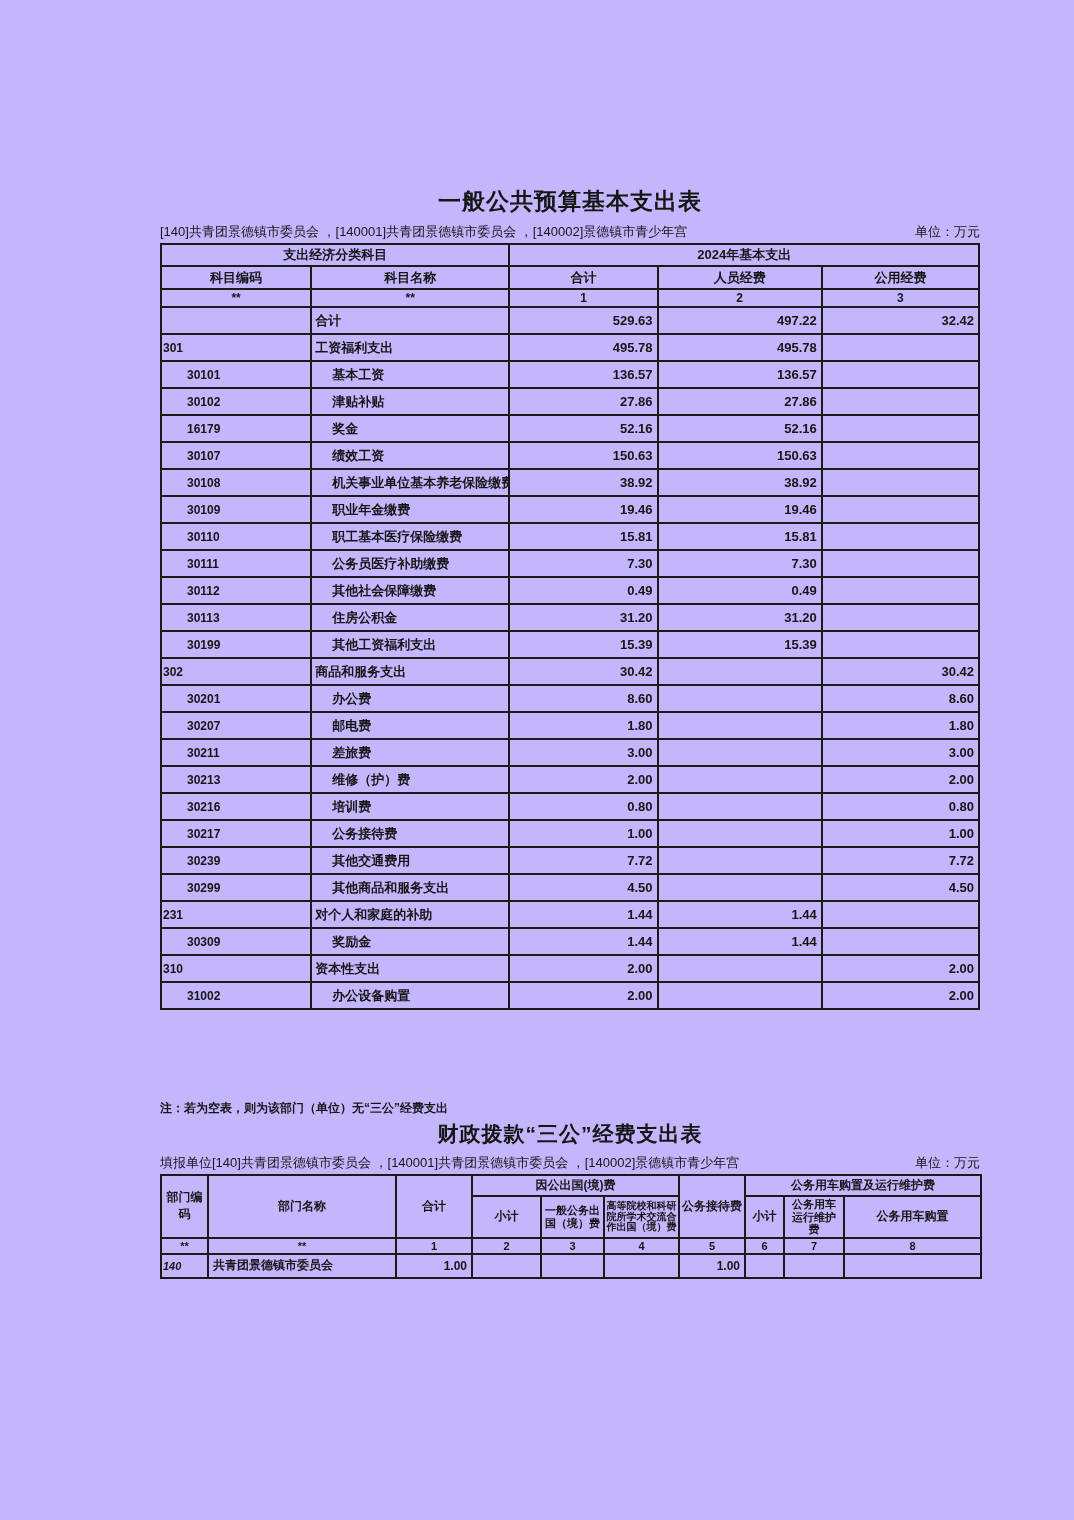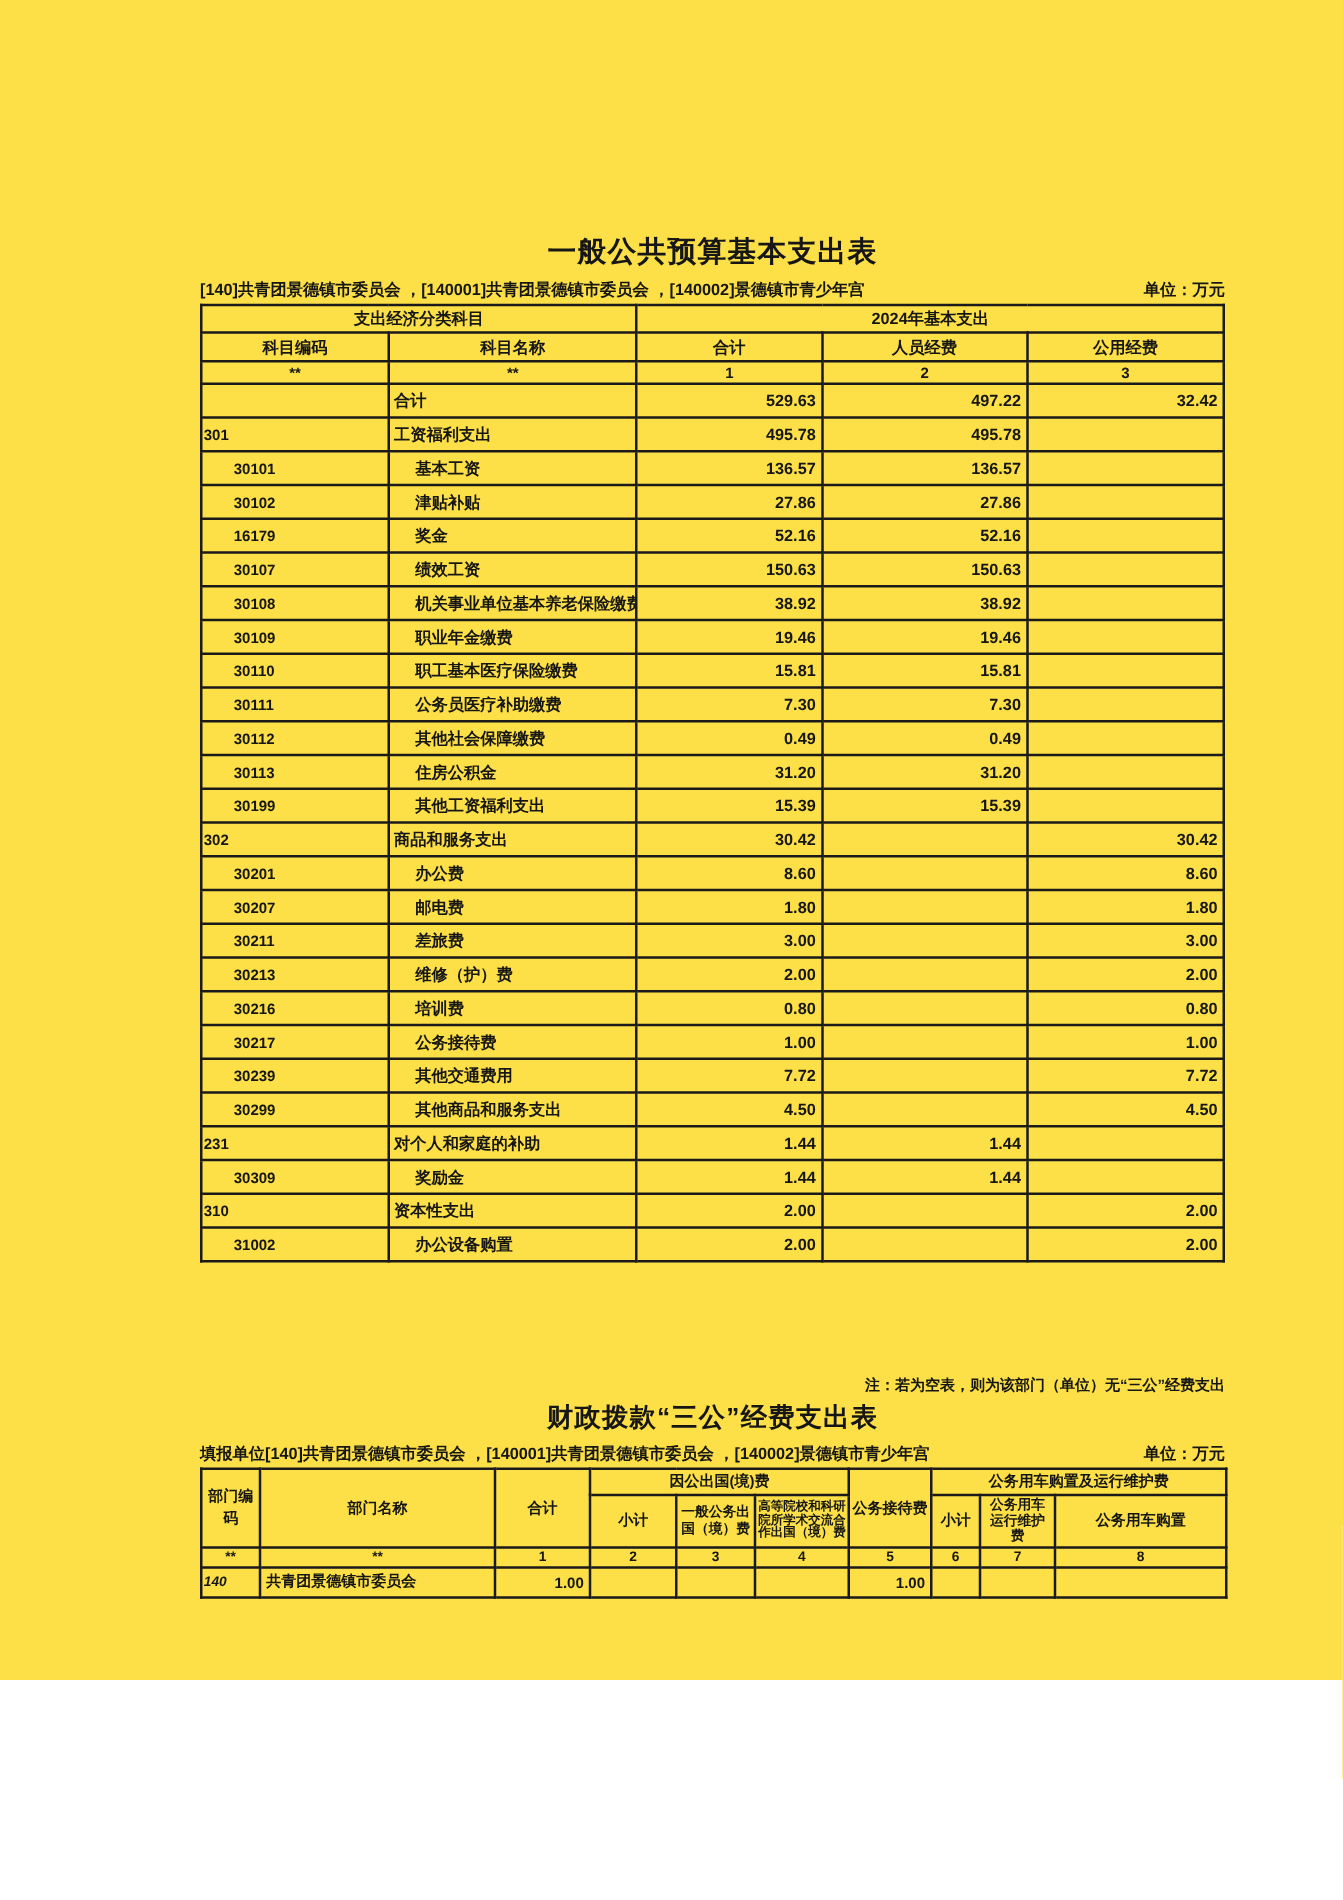--- a/index.html
+++ b/index.html
@@ -1,29 +1,29 @@
 <!DOCTYPE html>
 <html><head>
 <meta charset="utf-8">
 <style>
   html,body{margin:0;padding:0;}
   body{
     width:1074px;height:1520px;background:#ffffff;
     font-family:"Liberation Sans", sans-serif;
     color:#161616;
   }
-  .page{position:relative;width:1074px;height:1344px;overflow:hidden;background:#fde047;}
+  .page{position:relative;width:1074px;height:1520px;overflow:hidden;background:#c4b5fd;}
   .content{position:absolute;left:160px;top:0;width:820px;}
 
   
   .t1-title{margin:186px 0 0 0;text-align:center;font-size:23px;font-weight:700;letter-spacing:1px;}
   .t2-title{margin:3px 0 0 0;text-align:center;font-size:21px;font-weight:700;letter-spacing:1px;}
   .sub-row{display:flex;justify-content:space-between;align-items:flex-end;
-    font-size:13px;font-weight:700;margin:6px 0 2px 0;}
-  .note{margin-top:90px;text-align:right;font-size:12px;font-weight:700;}
+    font-size:13px;font-weight:400;margin:6px 0 2px 0;}
+  .note{margin-top:90px;font-size:12px;font-weight:700;}
 
   
   table{border-collapse:collapse;table-layout:fixed;width:820px;font-weight:700;}
   th,td{border:2px solid #1a1a1a;overflow:hidden;}
   th{text-align:center;vertical-align:middle;padding:1px 2px;}
   td{vertical-align:middle;white-space:nowrap;}
 
   
   .t1 .h1{height:19px;font-size:13px;}
   .t1 .h2{height:23px;font-size:13px;}

